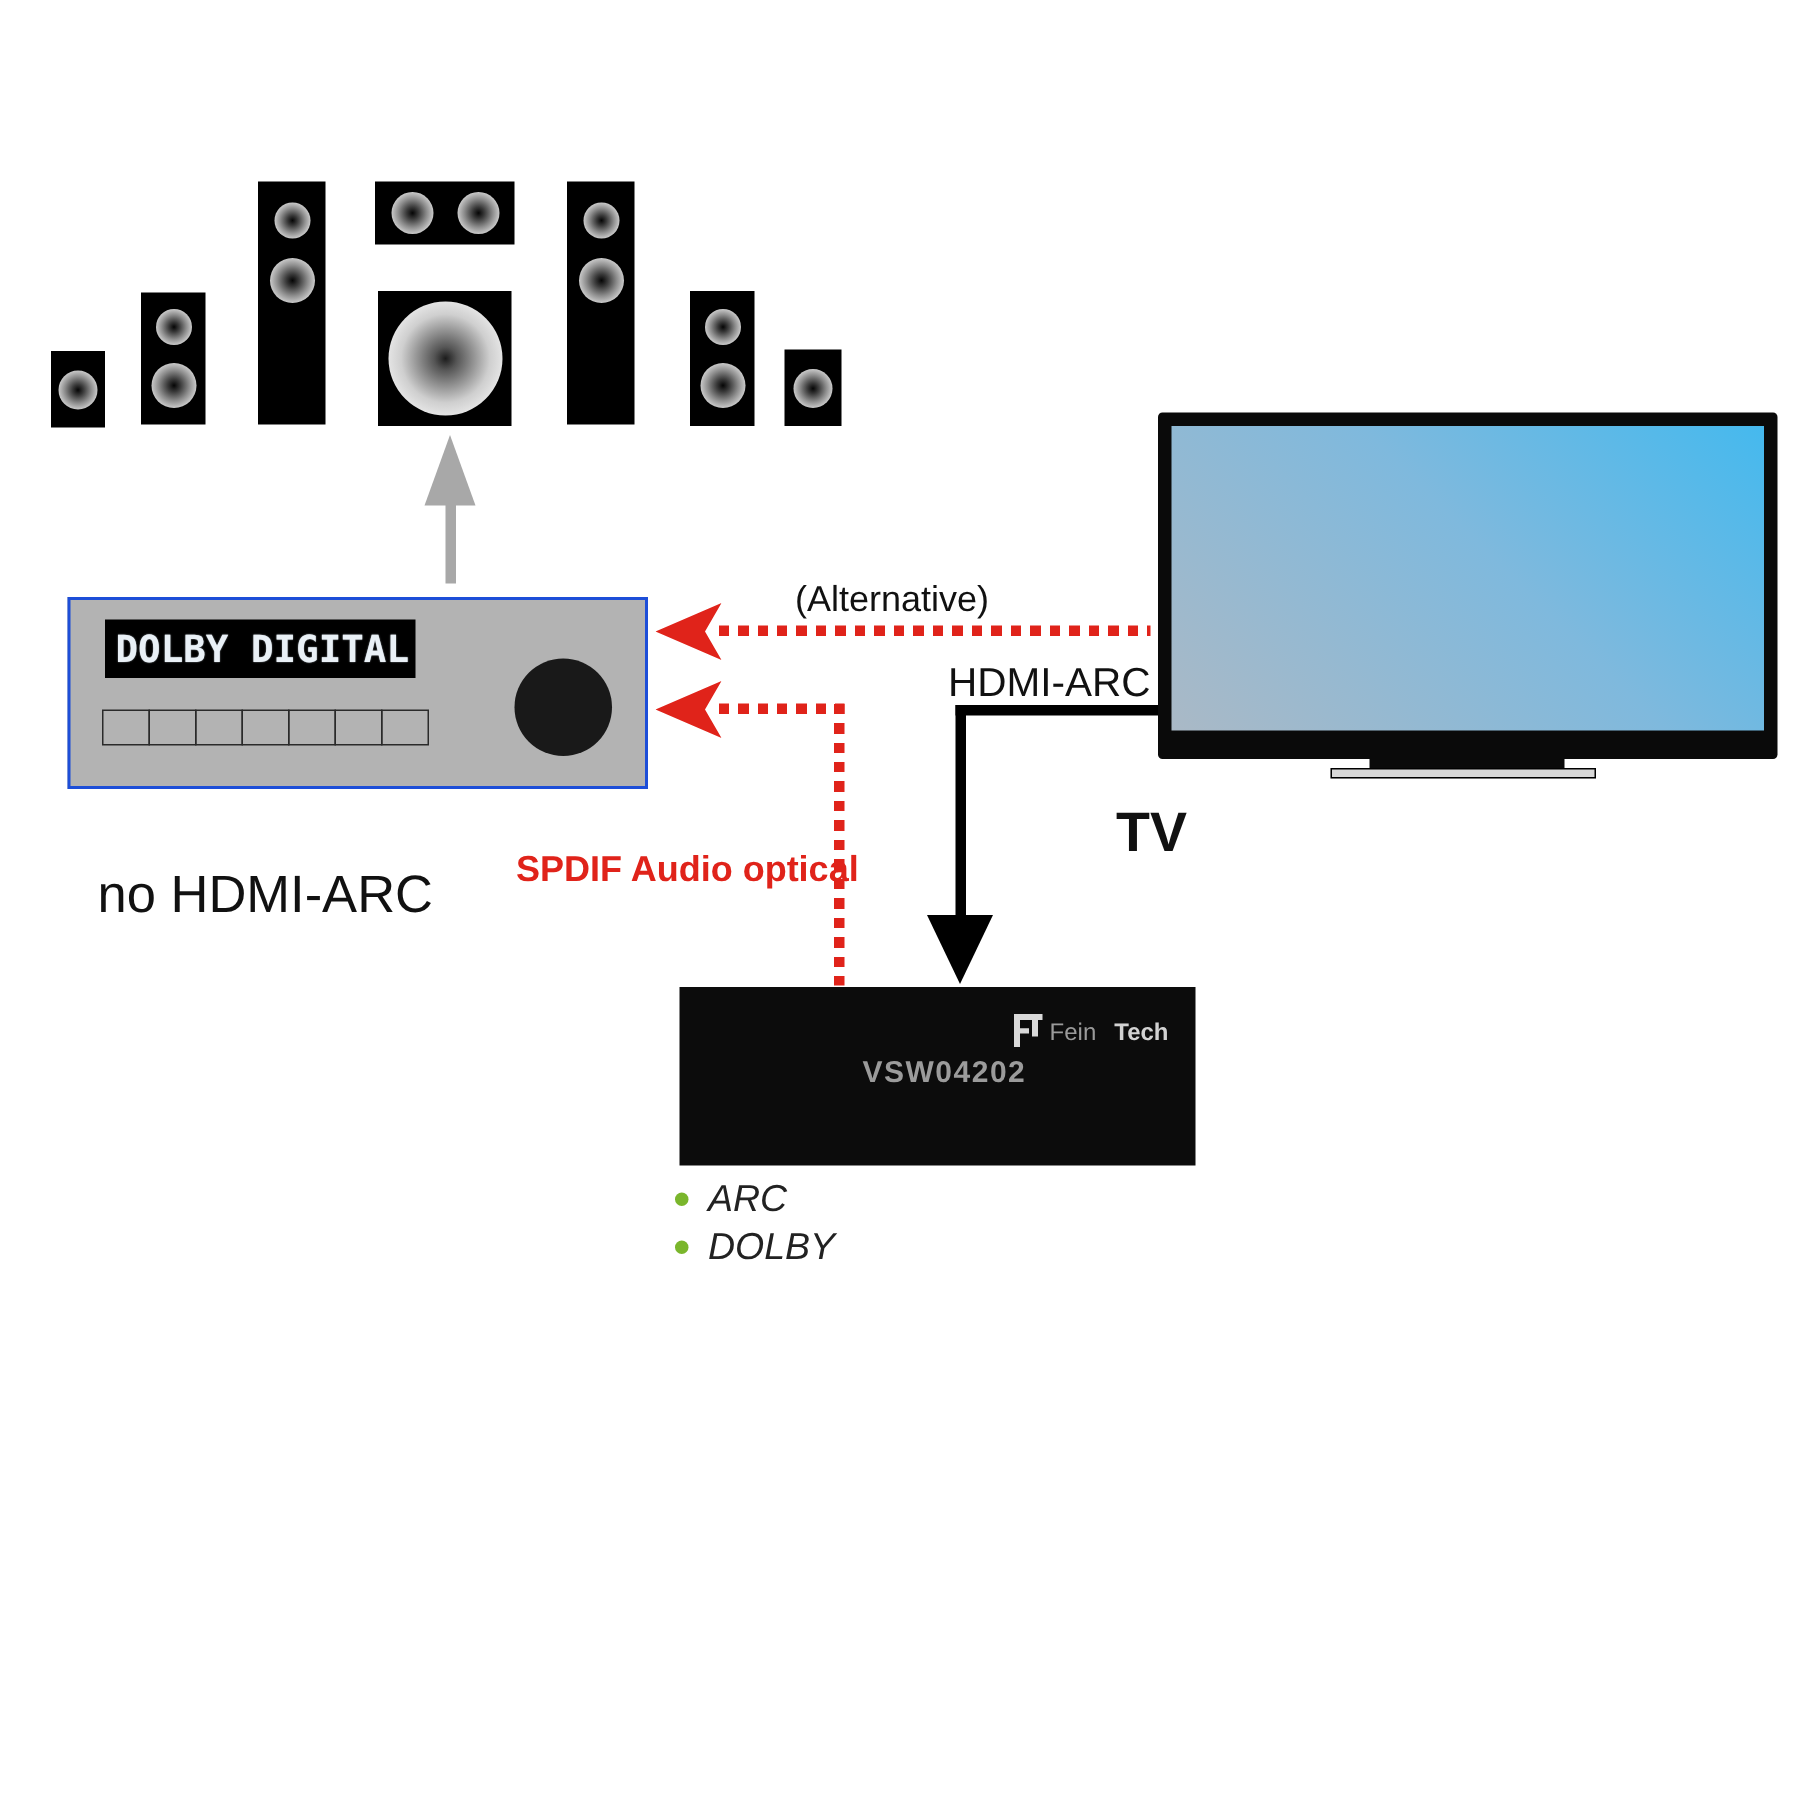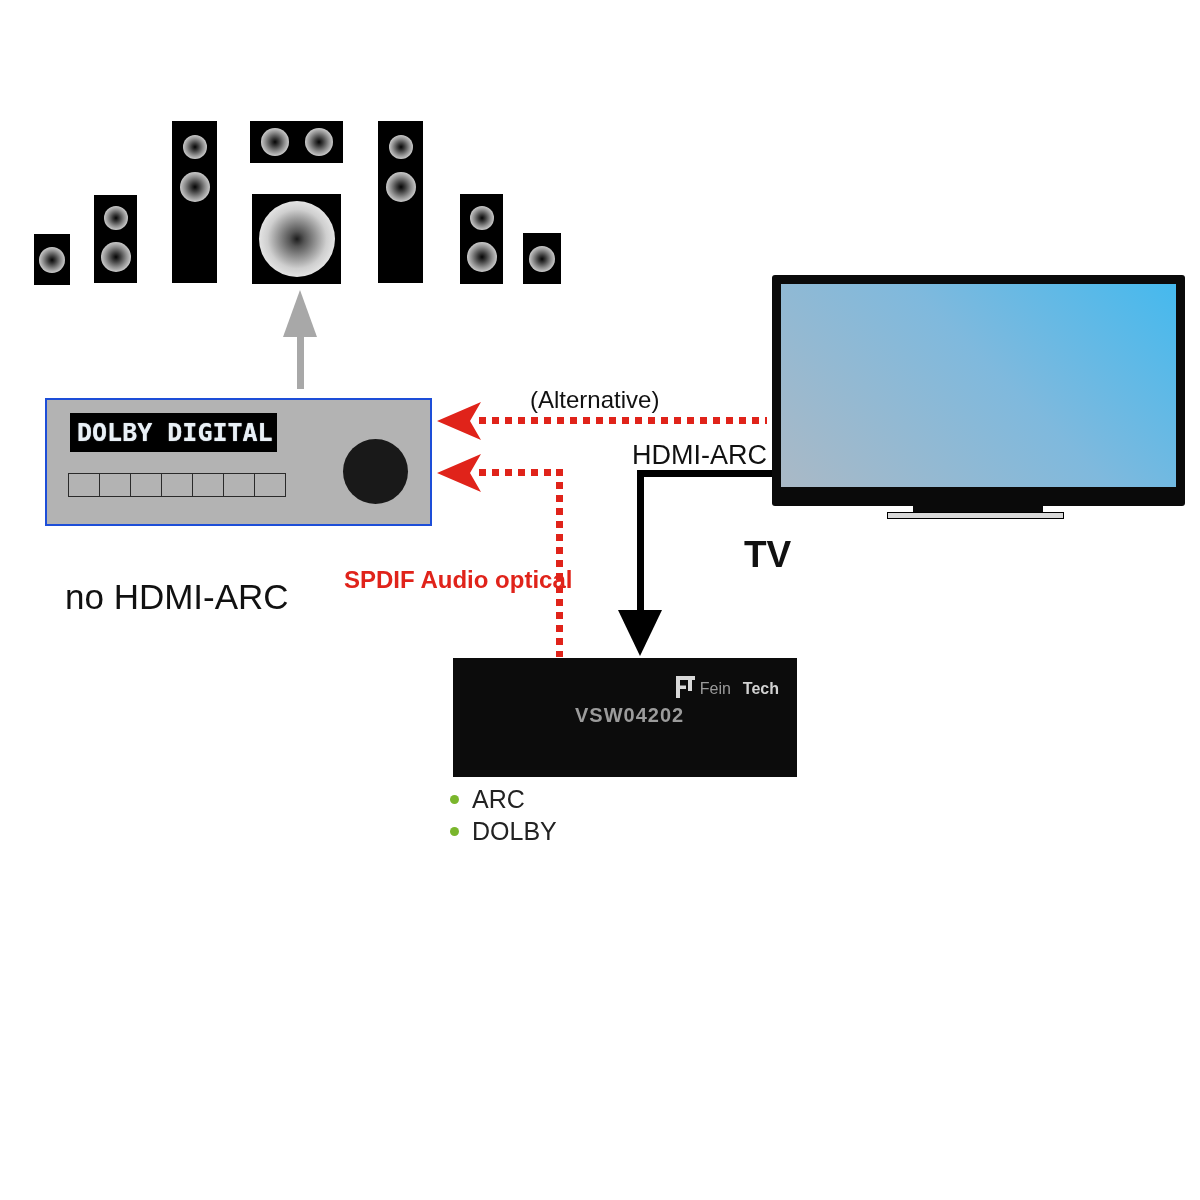--- a/index.html
+++ b/index.html
@@ -71,21 +71,21 @@
   .spdif-label{left:344px;top:566px;font-size:24px;font-weight:bold;color:var(--red,#e0231a);}
 
   
   .device{left:453px;top:658px;width:344px;height:119px;background:var(--device-black,#0c0c0c);}
   .brand{position:absolute;right:18px;top:18px;display:flex;align-items:flex-end;gap:2px;}
   .brand-fein{color:#9a9a9a;font-size:16px;}
   .brand-tech{color:#d2d2d2;font-size:16px;font-weight:bold;margin-left:10px;}
   .model{position:absolute;left:122px;top:46px;font-size:20px;font-weight:bold;
     color:var(--model-gray,#9b9b9b);letter-spacing:1px;}
   .ports{left:450px;top:783px;}
-  .port-row{display:flex;align-items:center;gap:13px;height:32px;}
+  .port-row{display:flex;align-items:center;gap:13px;height:32px;font-style:italic;}
   .port-dot{width:9px;height:9px;border-radius:50%;background:var(--green,#7ab62c);flex:0 0 auto;}
   .port-label{font-size:25px;color:#222;}
 </style>
 </head>
 <body>
 
 <div class="canvas">
 
   <div class="speaker sp1">
     <div class="driver d26"></div>

